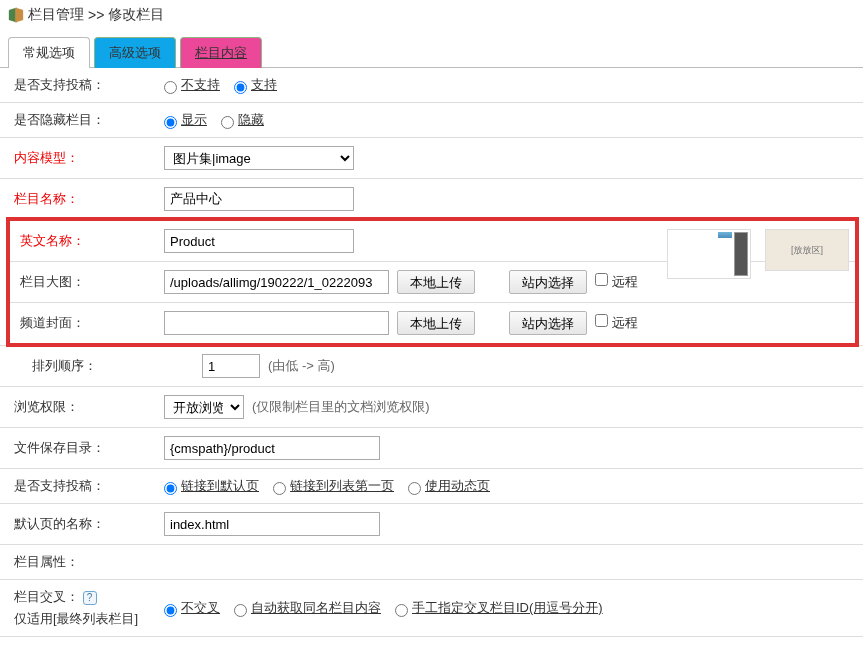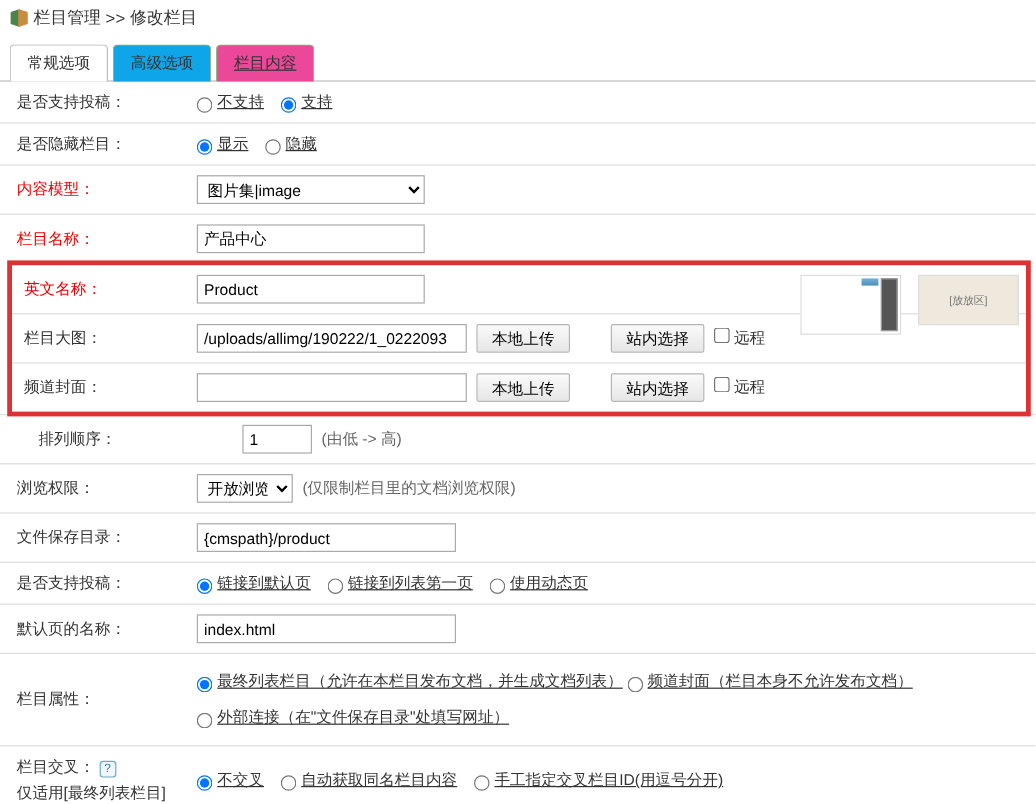--- a/index.html
+++ b/index.html
@@ -308,40 +308,20 @@
 
   <div class="row">
     <div class="label-cell">默认页的名称：</div>
     <div class="value-cell">
       <input type="text" class="w240" value="index.html" style="">
     </div>
   </div>
 
   <div class="row multirow">
     <div class="label-cell">栏目属性：</div>
-    <div class="value-cell stack">
-      <div class="radio-group">
-          <label>
-            <input type="radio" name="attr" checked="" style=""> 
-            <span>最终列表栏目（允许在本栏目发布文档，并生成文档列表）</span>
-          </label>
-        </div>
-      <div class="radio-group">
-          <label>
-            <input type="radio" name="attr" style=""> 
-            <span>频道封面（栏目本身不允许发布文档）</span>
-          </label>
-        </div>
-      <div class="radio-group">
-          <label>
-            <input type="radio" name="attr" style=""> 
-            <span>外部连接（在"文件保存目录"处填写网址）</span>
-          </label>
-        </div>
-    </div>
   </div>
 
   <div class="row">
     <div class="label-cell">
       <span>栏目交叉：</span>
       <span class="help-icon">?</span>
       <div style="margin-top:4px">仅适用[最终列表栏目]</div>
     </div>
     <div class="value-cell radio-group">
       <label>

